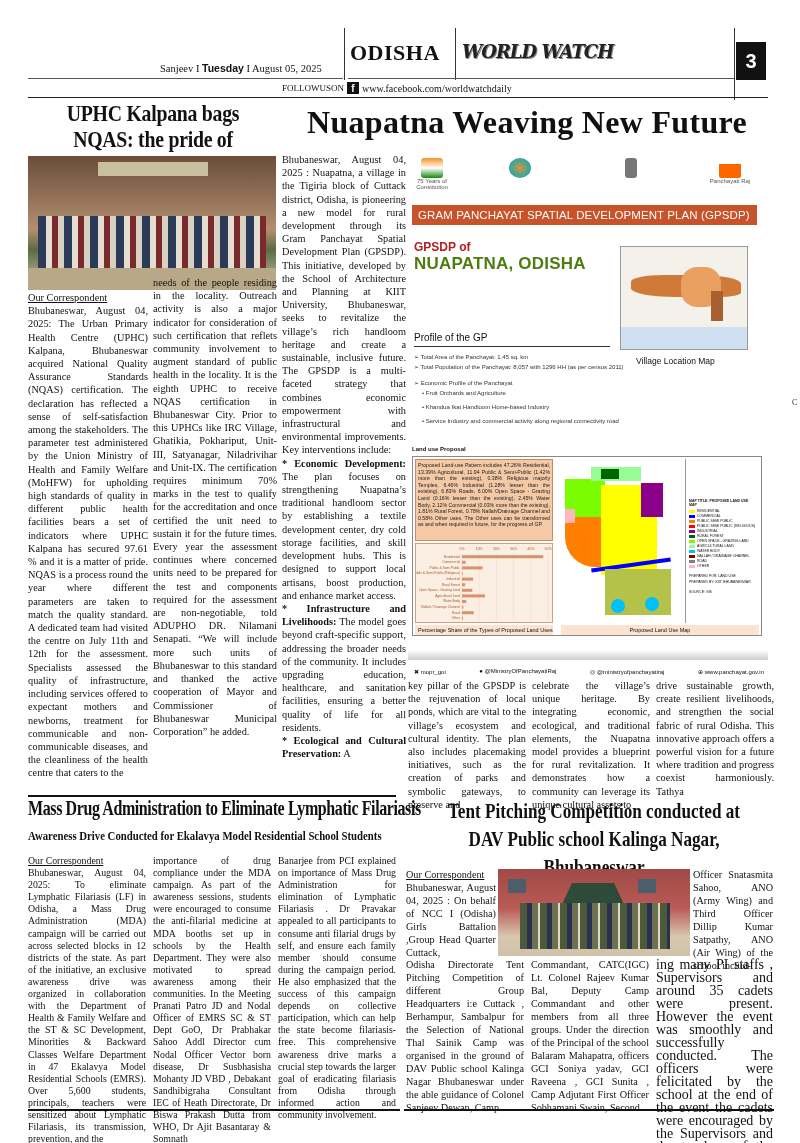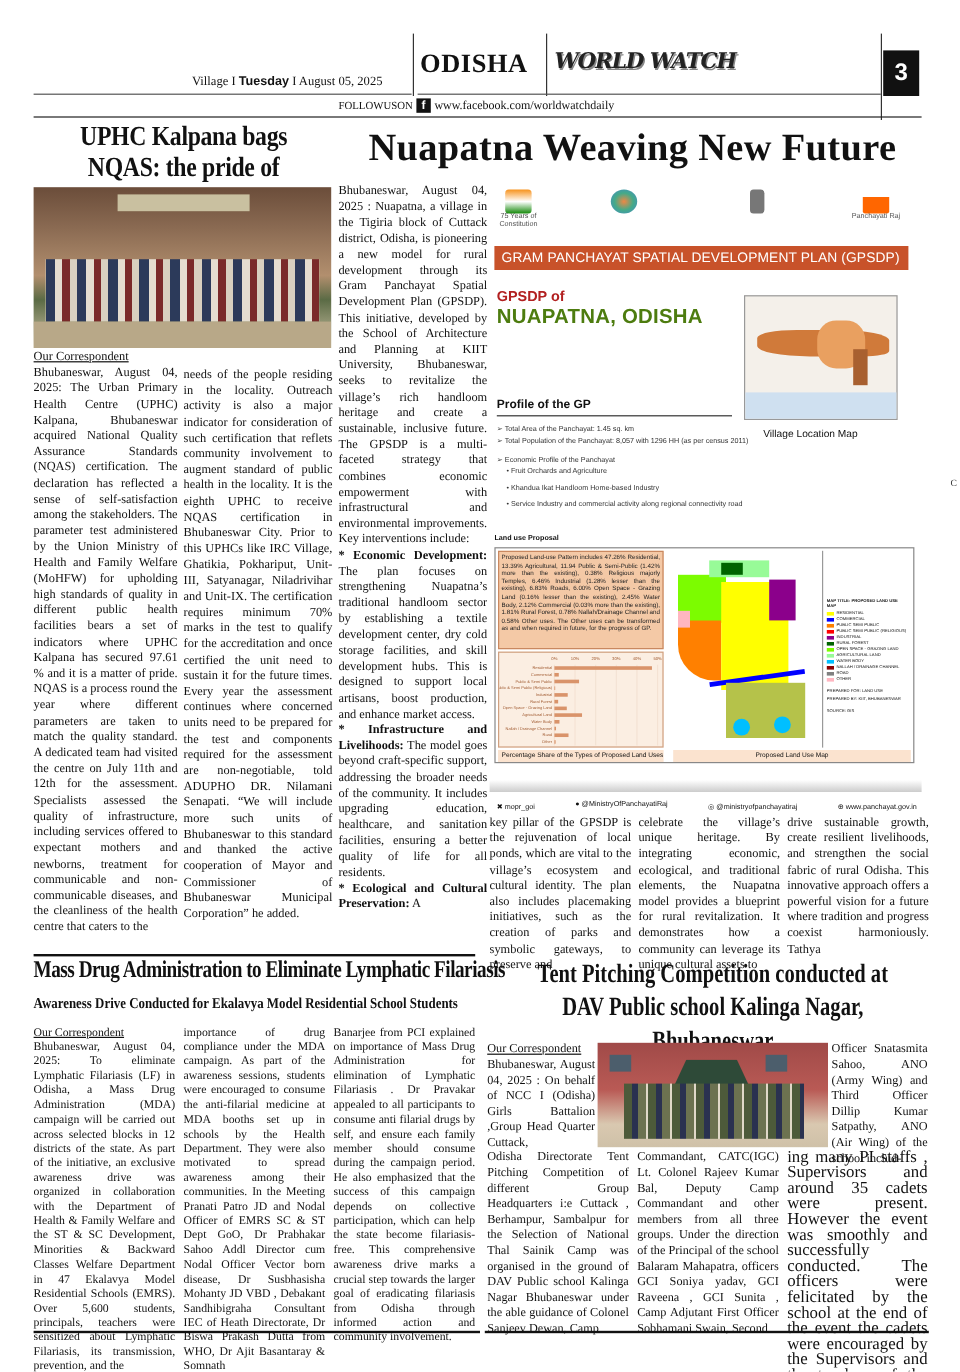--- a/index.html
+++ b/index.html
@@ -24,33 +24,33 @@
 .h-nuap{left:282px;top:104px;width:490px;text-align:center;font-weight:bold;font-size:32px;letter-spacing:0.3px}
 .photo1{left:28px;top:156px;width:248px;height:134px;background:linear-gradient(180deg,#6b4d3a 0%,#8a6a52 25%,#b28f6e 55%,#5b6b45 70%,#d1c4a8 100%);overflow:hidden}
 .photo1 .sign{position:absolute;left:70px;top:6px;width:110px;height:14px;background:#c9c0a0}
 .photo1 .people{position:absolute;left:10px;top:60px;width:228px;height:52px;background:repeating-linear-gradient(90deg,#2c3a5a 0 8px,#e5ddd0 8px 14px,#7a2a2a 14px 20px,#d8d0c0 20px 26px)}
 .photo1 .ground{position:absolute;left:0;top:112px;width:248px;height:22px;background:#b8a888}
 
 .col{position:absolute;font-size:10.3px;line-height:13.2px;text-align:justify;hyphens:auto}
 .col p{margin:0}
 .byline{text-decoration:underline}
 .c1{left:28px;top:291px;width:120px}
-.c2{left:153px;top:306px;width:124px}
+.c2{left:153px;top:276px;width:124px}
 .c3{left:282px;top:153px;width:124px}
 .c3 strong{font-weight:bold}
 
 .info{left:408px;top:150px;width:360px;height:530px;background:#fff}
 .logos{position:absolute;left:0;top:0;width:360px;height:40px}
 .lg{position:absolute;top:8px;font-family:"Liberation Sans",sans-serif;font-size:6px;color:#555;text-align:center}
 .lg .dot{width:22px;height:20px;margin:0 auto;border-radius:50%}
 .banner{position:absolute;left:4px;top:55px;width:345px;height:20px;background:#c8522a;color:#fff;font-family:"Liberation Sans",sans-serif;font-size:11.5px;line-height:20px;padding-left:6px;letter-spacing:0.1px}
 .gtitle{position:absolute;left:6px;top:90px;font-family:"Liberation Sans",sans-serif;font-weight:bold;color:#b22020;font-size:12px}
 .gtitle2{position:absolute;left:6px;top:104px;font-family:"Liberation Sans",sans-serif;font-weight:bold;color:#4d7c0f;font-size:17px;letter-spacing:0.2px}
 .gdist{position:absolute;left:6px;top:128px;font-family:"Liberation Sans",sans-serif;font-weight:bold;color:#b22020;font-size:8px;line-height:11px;width:190px}
-.gprof{position:absolute;left:6px;top:182px;font-family:"Liberation Sans",sans-serif;font-weight:bold;font-size:10px}
+.gprof{position:absolute;left:6px;top:182px;font-family:"Liberation Sans",sans-serif;font-weight:normal;font-size:10px}
 .gprofline{position:absolute;left:6px;top:196px;width:196px;height:1px;background:#333}
 .gbul{position:absolute;left:6px;font-family:"Liberation Sans",sans-serif;font-size:6px;color:#333}
 .vmap{position:absolute;left:212px;top:96px;width:128px;height:104px;border:1px solid #999;background:#f4f0ea;overflow:hidden}
 .vmap .r1{position:absolute;left:10px;top:28px;width:110px;height:22px;background:#d07a3a;border-radius:30% 40% 20% 40%}
 .vmap .r2{position:absolute;left:60px;top:20px;width:40px;height:40px;background:#e9a060;border-radius:40%}
 .vmap .r3{position:absolute;left:90px;top:44px;width:12px;height:30px;background:#a86030}
 .vmap .strip{position:absolute;left:0;top:80px;width:128px;height:24px;background:#cfe0f0}
 .vcap{position:absolute;left:228px;top:206px;font-family:"Liberation Sans",sans-serif;font-size:8.5px}
 .luheader{position:absolute;left:4px;top:296px;font-family:"Liberation Sans",sans-serif;font-size:6px;font-weight:bold}
 .lubox{position:absolute;left:4px;top:306px;width:350px;height:180px;border:1px solid #888}
@@ -86,21 +86,21 @@
 .t3{left:531px;top:958px;width:118px;font-size:10.2px;line-height:13px}
 .t4a{left:693px;top:868px;width:80px;font-size:10.2px;line-height:13px}
 .t4b{left:656px;top:958px;width:117px;font-size:14px;line-height:13px}
 .rule-bot2{left:404px;top:1109px;width:370px;height:2px;background:#111}
 .edge{left:792px;top:398px;font-size:8px;color:#333}
 </style>
 </head>
 <body>
 
 <div class="abs masthead-date">
-  <span>Village</span> I
+  <span>Sanjeev</span> I
   <b>Tuesday</b> I
   <span>August 05, 2025</span>
 </div>
 <div class="abs vsep1"></div>
 <div class="abs section">ODISHA</div>
 <div class="abs vsep2"></div>
 <div class="abs logo">WORLD WATCH</div>
 <div class="abs vsep3"></div>
 <div class="abs pagenum">3</div>
 <div class="abs rule-top"></div>

